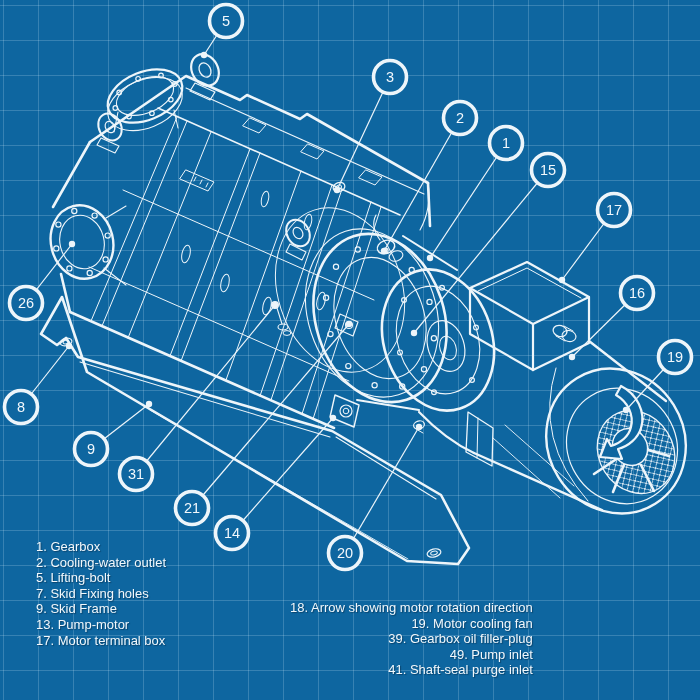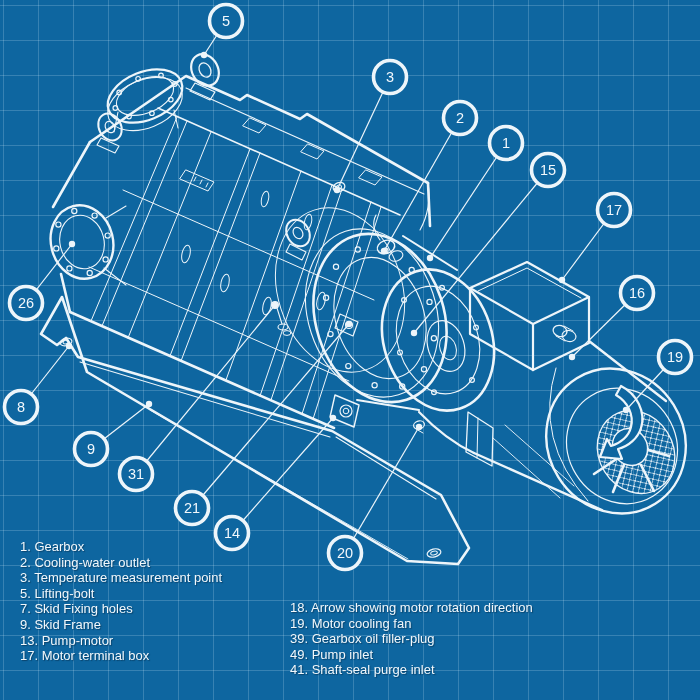--- a/index.html
+++ b/index.html
@@ -11,22 +11,22 @@
       linear-gradient(to right, rgba(220,240,255,0.20) 1px, transparent 1px),
       linear-gradient(to bottom, rgba(220,240,255,0.20) 1px, transparent 1px);
     background-size:35px 35px;
     background-position:3px 5px;
   }
   svg{position:absolute;left:0;top:0;}
   .legend-col{
     position:absolute;color:#f2f8fc;font-size:13px;line-height:15.6px;
     text-shadow:1px 1px 1px rgba(6,45,75,0.6);white-space:nowrap;
   }
-  #legend-left{left:20px;top:539px;}
-  #legend-right{left:290px;top:600px;}
+  #legend-left{left:36px;top:539px;}
+  #legend-right{left:290px;top:600px;text-align:right;}
   .callout-num{
     fill:#f2f8fc;font-size:14.5px;font-family:"Liberation Sans",sans-serif;
   }
 </style>
 </head>
 <body>
 
 <div class="stage">
   <svg width="700" height="700" viewBox="0 0 700 700">
     <defs>
@@ -328,21 +328,20 @@
           <circle cx="345" cy="553" r="16.5" fill="#0e66a0" stroke="#edf5fa" stroke-width="3.6"></circle>
           <text x="345" y="553" text-anchor="middle" dominant-baseline="central" class="callout-num">20</text>
         </g>
       </g>
   </svg>
 
   <div class="legend">
     <div id="legend-left" class="legend-col">
         <div>1. Gearbox</div>
         <div>2. Cooling-water outlet</div>
-        <div>3. Temperature measurement point</div>
         <div>5. Lifting-bolt</div>
         <div>7. Skid Fixing holes</div>
         <div>9. Skid Frame</div>
         <div>13. Pump-motor</div>
         <div>17. Motor terminal box</div>
       </div>
     <div id="legend-right" class="legend-col">
         <div>18. Arrow showing motor rotation direction</div>
         <div>19. Motor cooling fan</div>
         <div>39. Gearbox oil filler-plug</div>

